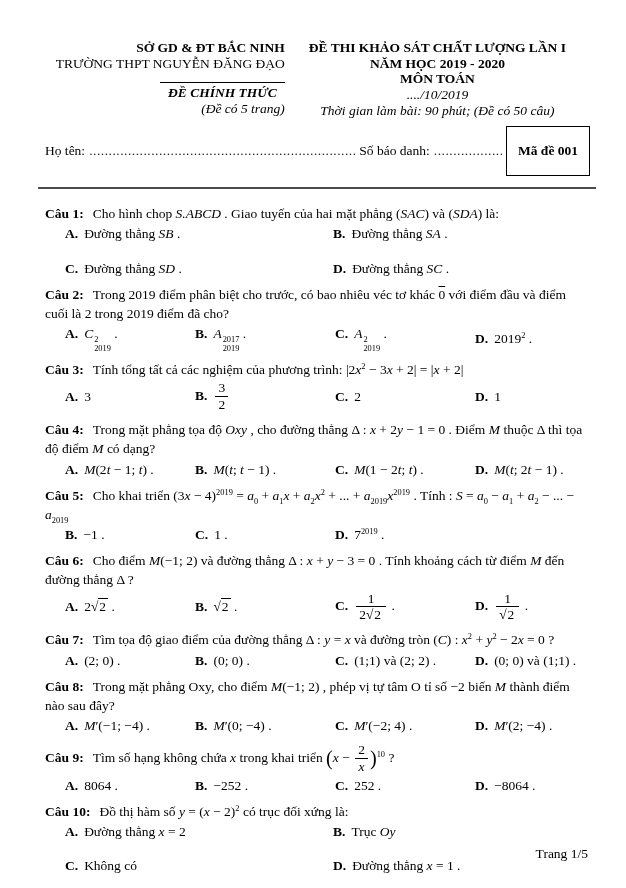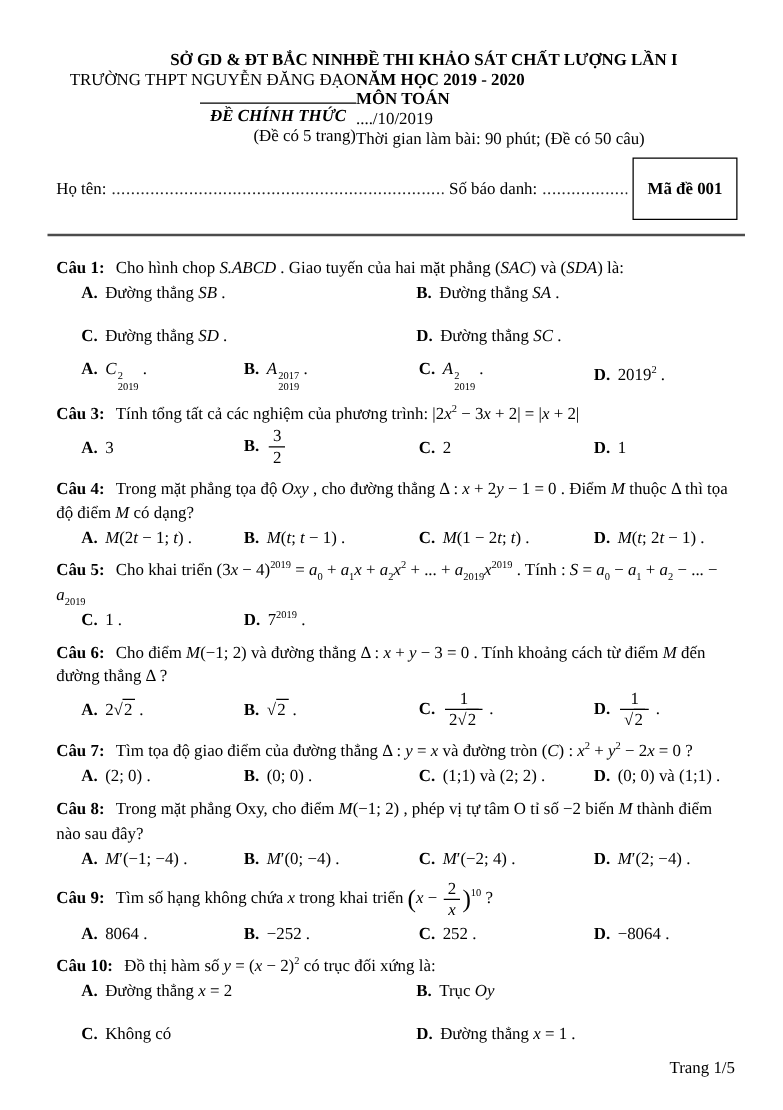--- a/index.html
+++ b/index.html
@@ -12,24 +12,24 @@
     font-family:"Liberation Serif", serif;
     font-size:13.5px;
     box-sizing:border-box;
     padding:40px 36px 0 45px;
     overflow:hidden;
   }
 
   
   .header { display:flex; }
   .header-left  { width:44%; text-align:right; }
-  .header-right { width:56%; }
+  .header-right { width:56%; text-align:center; }
   .h-line { line-height:1.16; }
   .bold { font-weight:bold; }
-  .ital { }
+  .ital { font-style:italic; }
   .official {
     display:inline-block;
     border-top:1.5px solid #000;
     padding:2px 8px 0 8px;
     margin-top:11px;
     font-weight:bold; font-style:italic;
   }
 
   
   .info-row { display:flex; align-items:center; margin-top:8px; white-space:nowrap; }
@@ -121,20 +121,21 @@
       <div class="question">
         <p class="q-text"><span class="q-label">Câu 1:</span><span>Cho hình chop <span class="mi">S.ABCD</span> . Giao tuyến của hai mặt phẳng (<span class="mi">SAC</span>) và (<span class="mi">SDA</span>) là:</span></p>
         <div class="options two-col">
           <span class="option"><span class="opt-key">A.</span><span>Đường thẳng <span class="mi">SB</span> .</span></span>
           <span class="option"><span class="opt-key">B.</span><span>Đường thẳng <span class="mi">SA</span> .</span></span>
           <span class="option"><span class="opt-key">C.</span><span>Đường thẳng <span class="mi">SD</span> .</span></span>
           <span class="option"><span class="opt-key">D.</span><span>Đường thẳng <span class="mi">SC</span> .</span></span>
         </div>
       </div>
       <div class="question">
+        <p class="q-text"><span class="q-label">Câu 2:</span><span>Trong 2019  điểm phân biệt cho trước, có bao nhiêu véc tơ khác <span class="obar">0</span> với điểm đầu và điểm cuối là 2  trong 2019  điểm đã cho?</span></p>
         <div class="options four-col">
           <span class="option"><span class="opt-key">A.</span><span><span class="mi">C</span><span class="stack">
                 <span class="ssup">2</span>
                 <span class="ssub">2019</span>
               </span> .</span></span>
           <span class="option"><span class="opt-key">B.</span><span><span class="mi">A</span><span class="stack">
                 <span class="ssup">2017</span>
                 <span class="ssub">2019</span>
               </span> .</span></span>
           <span class="option"><span class="opt-key">C.</span><span><span class="mi">A</span><span class="stack">
@@ -161,20 +162,21 @@
         <div class="options four-col">
           <span class="option"><span class="opt-key">A.</span><span><span class="mi">M</span>(2<span class="mi">t</span> − 1; <span class="mi">t</span>) .</span></span>
           <span class="option"><span class="opt-key">B.</span><span><span class="mi">M</span>(<span class="mi">t</span>; <span class="mi">t</span> − 1) .</span></span>
           <span class="option"><span class="opt-key">C.</span><span><span class="mi">M</span>(1 − 2<span class="mi">t</span>; <span class="mi">t</span>) .</span></span>
           <span class="option"><span class="opt-key">D.</span><span><span class="mi">M</span>(<span class="mi">t</span>; 2<span class="mi">t</span> − 1) .</span></span>
         </div>
       </div>
       <div class="question">
         <p class="q-text"><span class="q-label">Câu 5:</span><span>Cho khai triển (3<span class="mi">x</span> − 4)<sup>2019</sup> = <span class="mi">a</span><sub>0</sub> + <span class="mi">a</span><sub>1</sub><span class="mi">x</span> + <span class="mi">a</span><sub>2</sub><span class="mi">x</span><sup>2</sup> + ... + <span class="mi">a</span><sub>2019</sub><span class="mi">x</span><sup>2019</sup> . Tính : <span class="mi">S</span> = <span class="mi">a</span><sub>0</sub> − <span class="mi">a</span><sub>1</sub> + <span class="mi">a</span><sub>2</sub> − ... − <span class="mi">a</span><sub>2019</sub></span></p>
         <div class="options four-col">
+          <span class="option"><span class="opt-key">B.</span><span>−1 .</span></span>
           <span class="option"><span class="opt-key">C.</span><span>1 .</span></span>
           <span class="option"><span class="opt-key">D.</span><span>7<sup>2019</sup> .</span></span>
         </div>
       </div>
       <div class="question">
         <p class="q-text"><span class="q-label">Câu 6:</span><span>Cho điểm <span class="mi">M</span>(−1; 2) và đường thẳng Δ : <span class="mi">x</span> + <span class="mi">y</span> − 3 = 0 . Tính khoảng cách từ điểm <span class="mi">M</span> đến đường thẳng Δ ?</span></p>
         <div class="options four-col">
           <span class="option"><span class="opt-key">A.</span><span>2<span class="sqrt">√<span class="sqrt-bar">2</span></span> .</span></span>
           <span class="option"><span class="opt-key">B.</span><span><span class="sqrt">√<span class="sqrt-bar">2</span></span> .</span></span>
           <span class="option"><span class="opt-key">C.</span><span><span class="frac">

